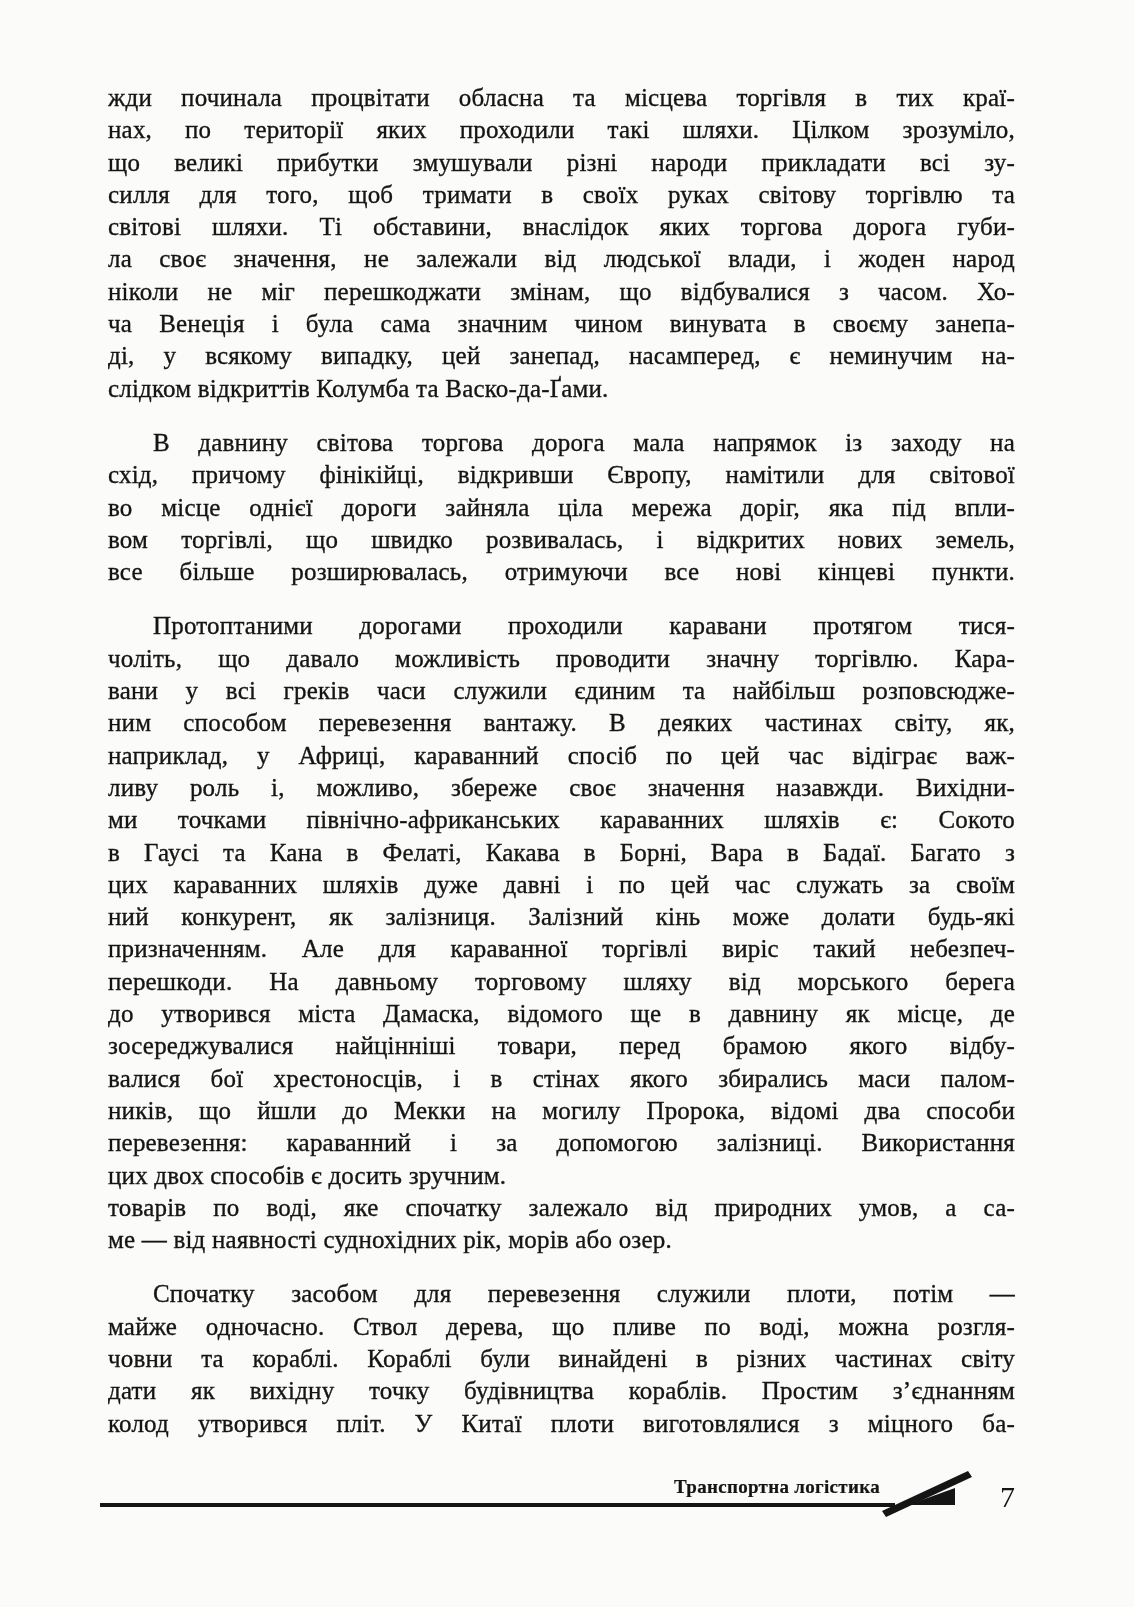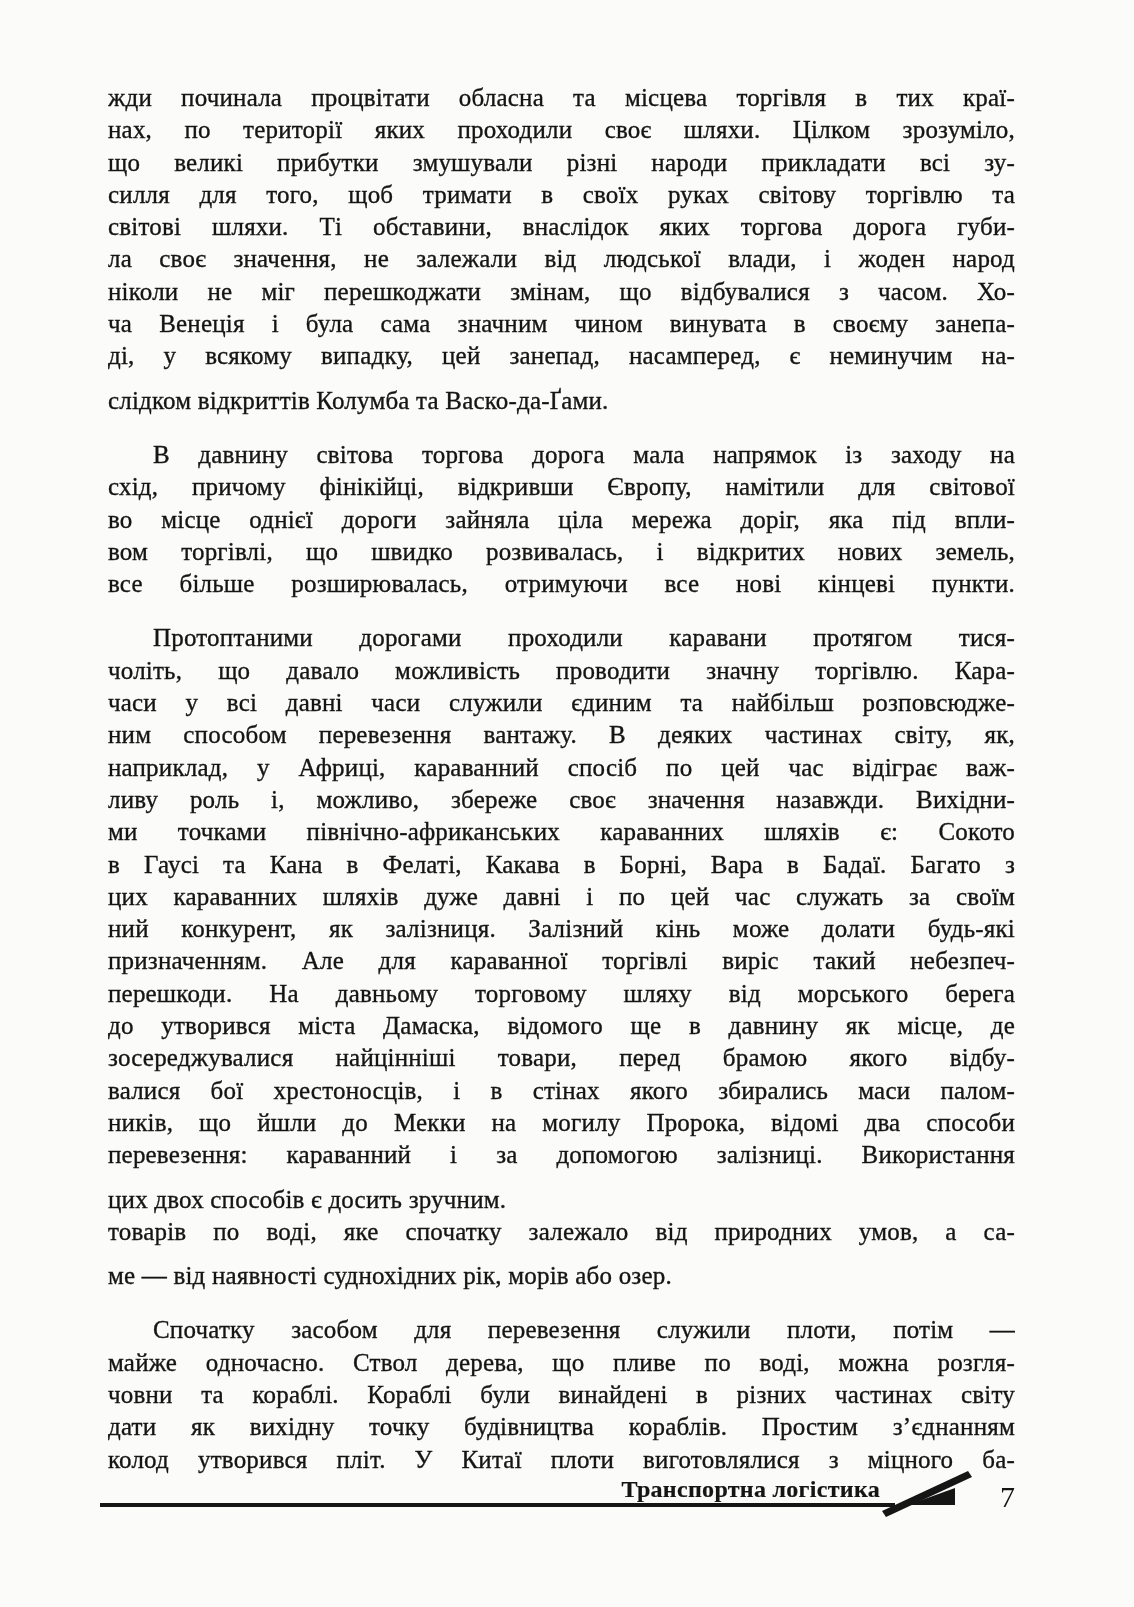--- a/index.html
+++ b/index.html
@@ -32,36 +32,36 @@
     -webkit-text-stroke: 0.35px currentColor;
   }
   .line {
     text-align: justify;
     text-align-last: justify;
     white-space: normal;
     height: 32.3px;
     overflow: hidden;
   }
   .line.indent { text-indent: 45px; margin-top: 22px; }
-  .line.end { text-align-last: left; margin-top: 12px; }
+  .line.end { text-align-last: left; }
   .footer-rule {
     position: absolute;
     left: 100px;
     top: 1503px;
     width: 795px;
     height: 4px;
     background: var(--ink);
   }
   .footer-label {
     position: absolute;
     left: 400px;
     top: 1476px;
     width: 480px;
     text-align: right;
-    font-size: 24px;
+    font-size: 19px;
     font-weight: bold;
     letter-spacing: 0.3px;
     -webkit-text-stroke: 0.2px currentColor;
   }
   .footer-arrow {
     position: absolute;
     left: 878px;
     top: 1466px;
     width: 100px;
     height: 52px;
@@ -75,37 +75,37 @@
     font-size: 30px;
   }
 </style>
 </head>
 <body>
 
 <div class="page">
 
   <div class="text-block">
       <div class="line">жди починала процвітати обласна та місцева торгівля в тих краї-</div>
-      <div class="line">нах, по території яких проходили своє шляхи. Цілком зрозуміло,</div>
+      <div class="line">нах, по території яких проходили такі шляхи. Цілком зрозуміло,</div>
       <div class="line">що великі прибутки змушували різні народи прикладати всі зу-</div>
       <div class="line">силля для того, щоб тримати в своїх руках світову торгівлю та</div>
       <div class="line">світові шляхи. Ті обставини, внаслідок яких торгова дорога губи-</div>
       <div class="line">ла своє значення, не залежали від людської влади, і жоден народ</div>
       <div class="line">ніколи не міг перешкоджати змінам, що відбувалися з часом. Хо-</div>
       <div class="line">ча Венеція і була сама значним чином винувата в своєму занепа-</div>
       <div class="line">ді, у всякому випадку, цей занепад, насамперед, є неминучим на-</div>
       <div class="line end">слідком відкриттів Колумба та Васко-да-Ґами.</div>
       <div class="line indent">В давнину світова торгова дорога мала напрямок із заходу на</div>
       <div class="line">схід, причому фінікійці, відкривши Європу, намітили для світової</div>
       <div class="line">во місце однієї дороги зайняла ціла мережа доріг, яка під впли-</div>
       <div class="line">вом торгівлі, що швидко розвивалась, і відкритих нових земель,</div>
       <div class="line">все більше розширювалась, отримуючи все нові кінцеві пункти.</div>
       <div class="line indent">Протоптаними дорогами проходили каравани протягом тися-</div>
       <div class="line">чоліть, що давало можливість проводити значну торгівлю. Кара-</div>
-      <div class="line">часи у всі давні часи служили єдиним та найбільш розповсюдже-</div>
+      <div class="line">вани у всі греків часи служили єдиним та найбільш розповсюдже-</div>
       <div class="line">ним способом перевезення вантажу. В деяких частинах світу, як,</div>
       <div class="line">наприклад, у Африці, караванний спосіб по цей час відіграє важ-</div>
       <div class="line">ливу роль і, можливо, збереже своє значення назавжди. Вихідни-</div>
       <div class="line">ми точками північно-африканських караванних шляхів є: Сокото</div>
       <div class="line">в Гаусі та Кана в Фелаті, Какава в Борні, Вара в Бадаї. Багато з</div>
       <div class="line">цих караванних шляхів дуже давні і по цей час служать за своїм</div>
       <div class="line">ний конкурент, як залізниця. Залізний кінь може долати будь-які</div>
       <div class="line">призначенням. Але для караванної торгівлі виріс такий небезпеч-</div>
       <div class="line">перешкоди. На давньому торговому шляху від морського берега</div>
       <div class="line">до утворився міста Дамаска, відомого ще в давнину як місце, де</div>

